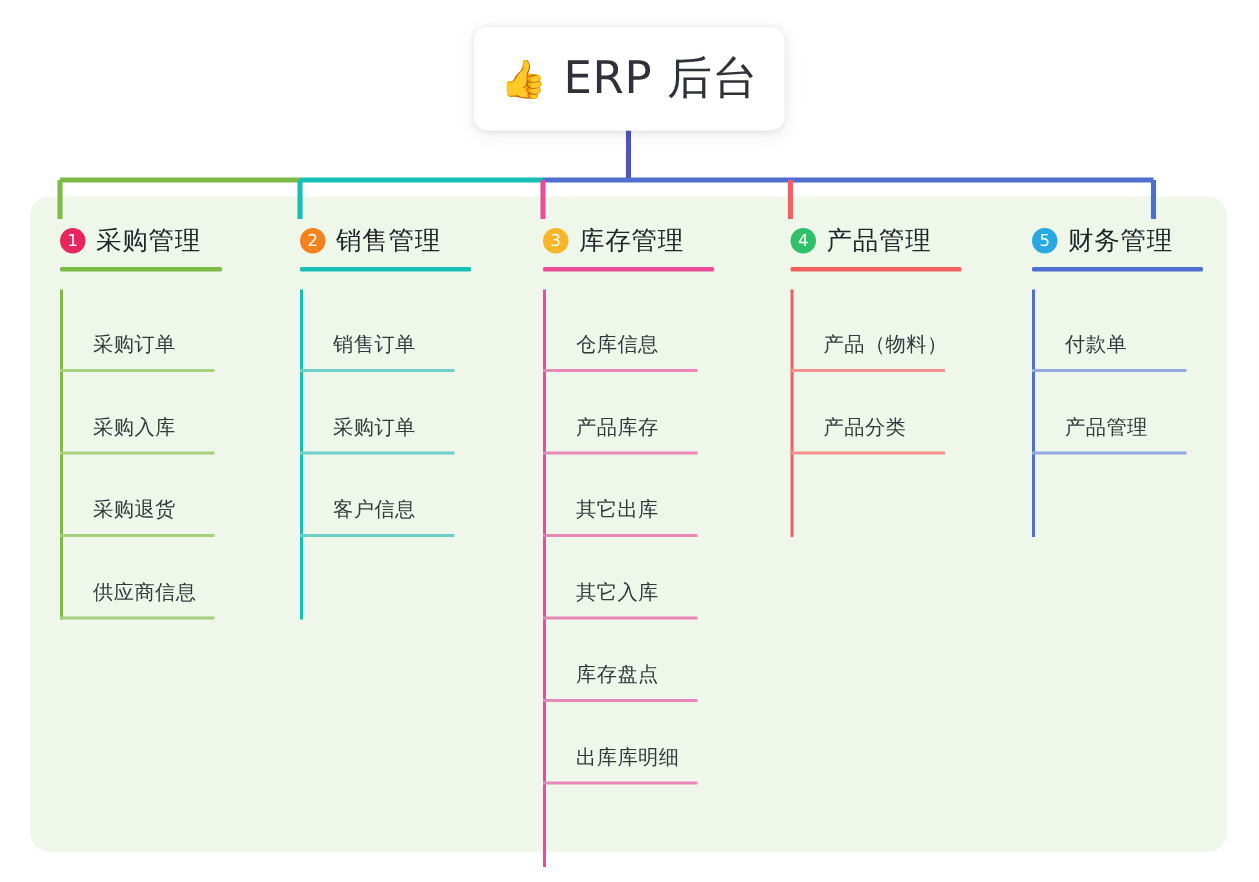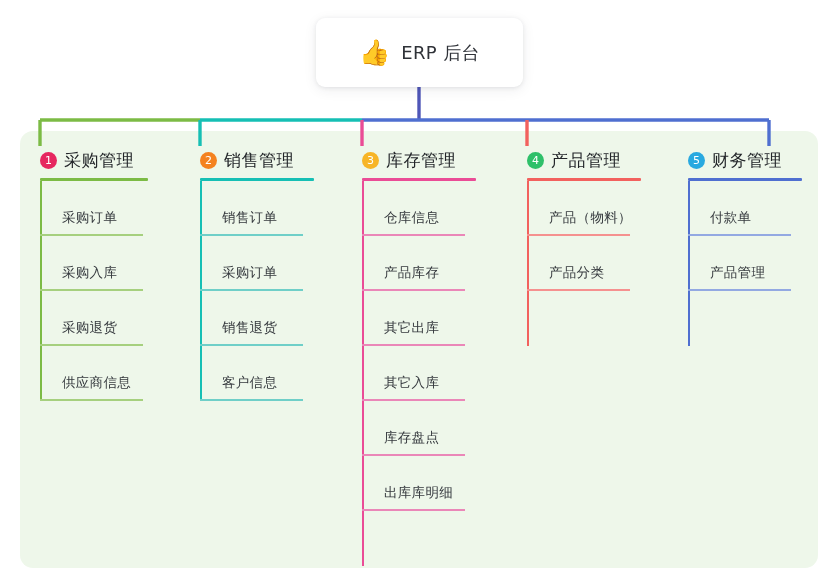--- a/index.html
+++ b/index.html
@@ -35,21 +35,21 @@
     justify-content: center;
     gap: 11px;
     z-index: 6;
   }
   .root-emoji {
     font-size: 25px;
     line-height: 1;
     display: block;
   }
   .root-title {
-    font-size: 18px;
+    font-size: 30px;
     color: #2f3238;
     letter-spacing: 0.4px;
     white-space: nowrap;
   }
 
   
   .panel {
     position: absolute;
     left: 20px;
     top: 131px;
@@ -99,21 +99,21 @@
     color: #222529;
     letter-spacing: 0.5px;
   }
   .header-rule {
     height: 3px;
     margin-top: 6px;
     border-radius: 1px;
   }
   .leaves {
     position: relative;
-    margin-top: 0;
+    margin-top: 12px;
   }
   .leaf {
     position: relative;
     height: 55px;
   }
   .leaf-label {
     position: absolute;
     left: 22px;
     bottom: 9px;
     font-size: 13.5px;
@@ -196,24 +196,20 @@
           <div class="spine" style="background: rgb(22, 191, 180); height: 220px;"></div>
           <div class="leaf">
             <span class="leaf-label">销售订单</span>
             <div class="leaf-rule" style="background: rgb(111, 207, 200);"></div>
           </div>
           <div class="leaf">
             <span class="leaf-label">采购订单</span>
             <div class="leaf-rule" style="background: rgb(111, 207, 200);"></div>
           </div>
           <div class="leaf">
-            <span class="leaf-label">销售退货</span>
-            <div class="leaf-rule" style="background: rgb(111, 207, 200);"></div>
-          </div>
-          <div class="leaf">
             <span class="leaf-label">客户信息</span>
             <div class="leaf-rule" style="background: rgb(111, 207, 200);"></div>
           </div>
         </div>
       </div>
       <div class="branch" style="left: 362px; top: 148px;">
         <div class="branch-header">
           <span class="badge" style="background: rgb(247, 181, 39);">3</span>
           <span class="branch-title">库存管理</span>
         </div>

